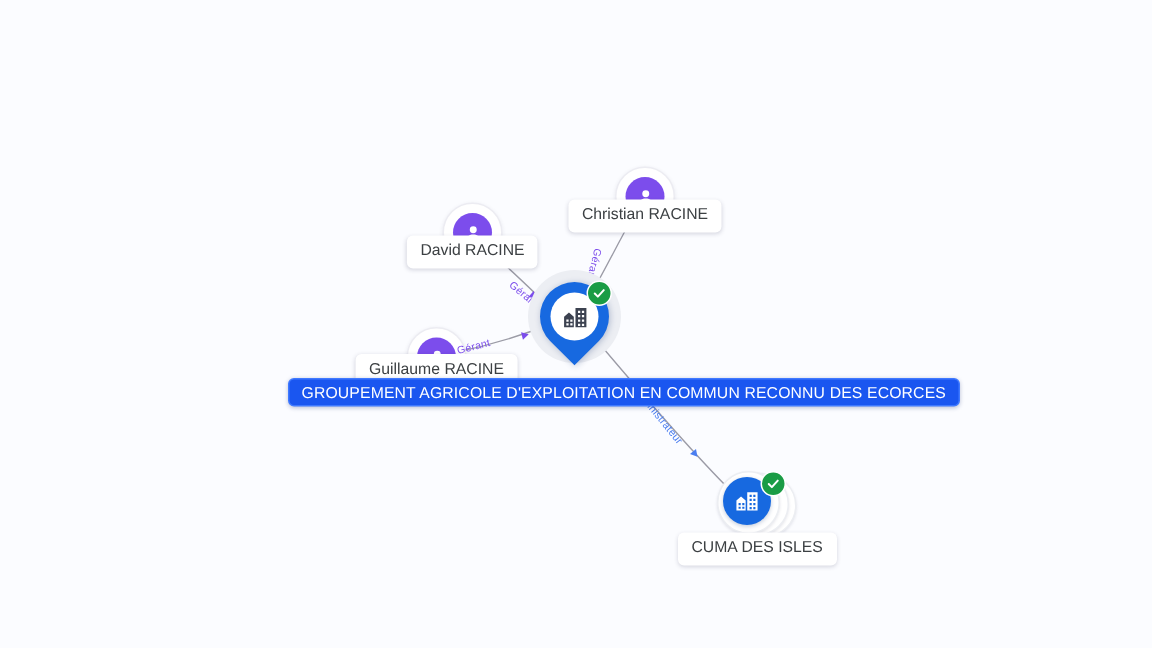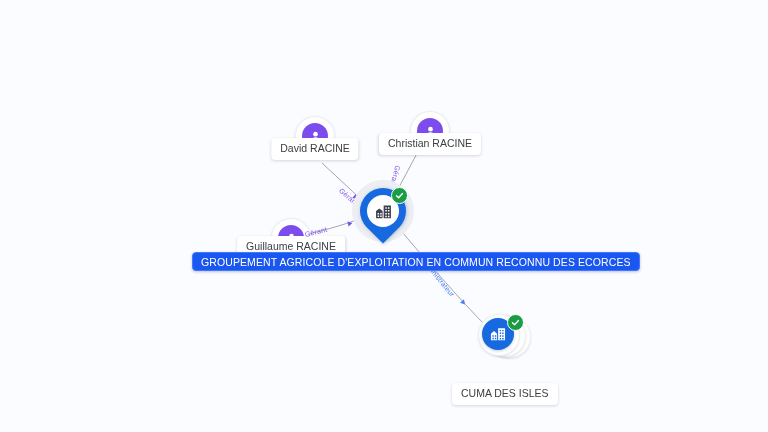--- a/index.html
+++ b/index.html
@@ -206,21 +206,20 @@
     top: 355px;
     background: #ffffff;
     color: #3c4043;
     font-size: 10.5px;
     line-height: 1;
     white-space: nowrap;
     padding: 5px 9px 6px 9px;
     border-radius: 4px;
     box-shadow: 0 1px 3px rgba(40,40,80,0.18);
     z-index: 7;
-    margin-top: 28px;
   }
 
   
   .edge-label {
     position: absolute;
     font-size: 7px;
     letter-spacing: 0.2px;
     white-space: nowrap;
     transform-origin: left center;
     pointer-events: none;
@@ -251,21 +250,21 @@
   </svg>
 
   <div class="edge-label purple" style="left:340px; top:186px; transform: rotate(40deg);">Gérant</div>
 
   <div class="edge-label purple" style="left:398px; top:162px; transform: rotate(104deg);">Gérant</div>
 
   <div class="edge-label purple" style="left:305px; top:231px; transform: rotate(-14deg);">Gérant</div>
 
   <div class="edge-label blue" style="left:423px; top:255px; transform: rotate(51deg);">Administrateur</div>
 
-  <div class="node" style="left:315px; top:136px;text-decoration:underline;">
+  <div class="node" style="left:315px; top:155px;text-decoration:underline;">
     <div class="person-ring">
       <div class="person-avatar">
         <svg width="15" height="15" viewBox="0 0 24 24" fill="#ffffff">
           <circle cx="12" cy="8.2" r="3.7"></circle>
           <path d="M12 13.2c-4 0-6.6 2.3-6.6 4.6 0 1 1 1.4 2.2 1.4h8.8c1.2 0 2.2-.4 2.2-1.4 0-2.3-2.6-4.6-6.6-4.6z"></path>
         </svg>
       </div>
     </div>
     <div class="chip chip-person">David RACINE</div>
   </div>

